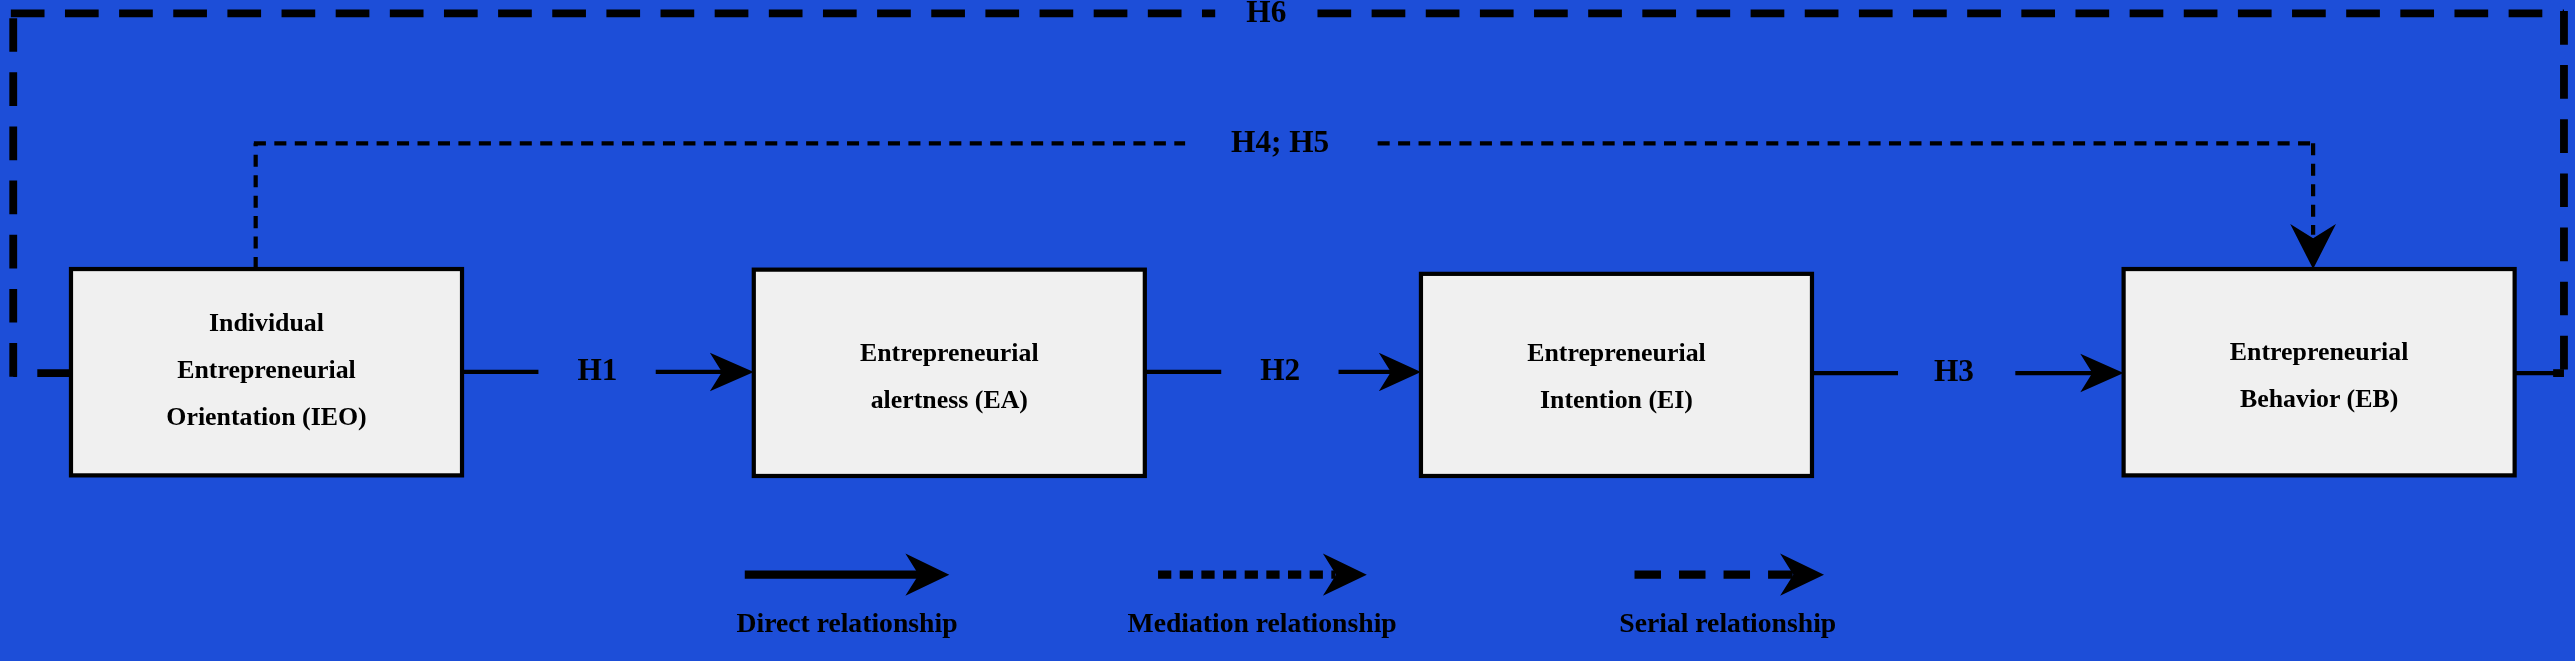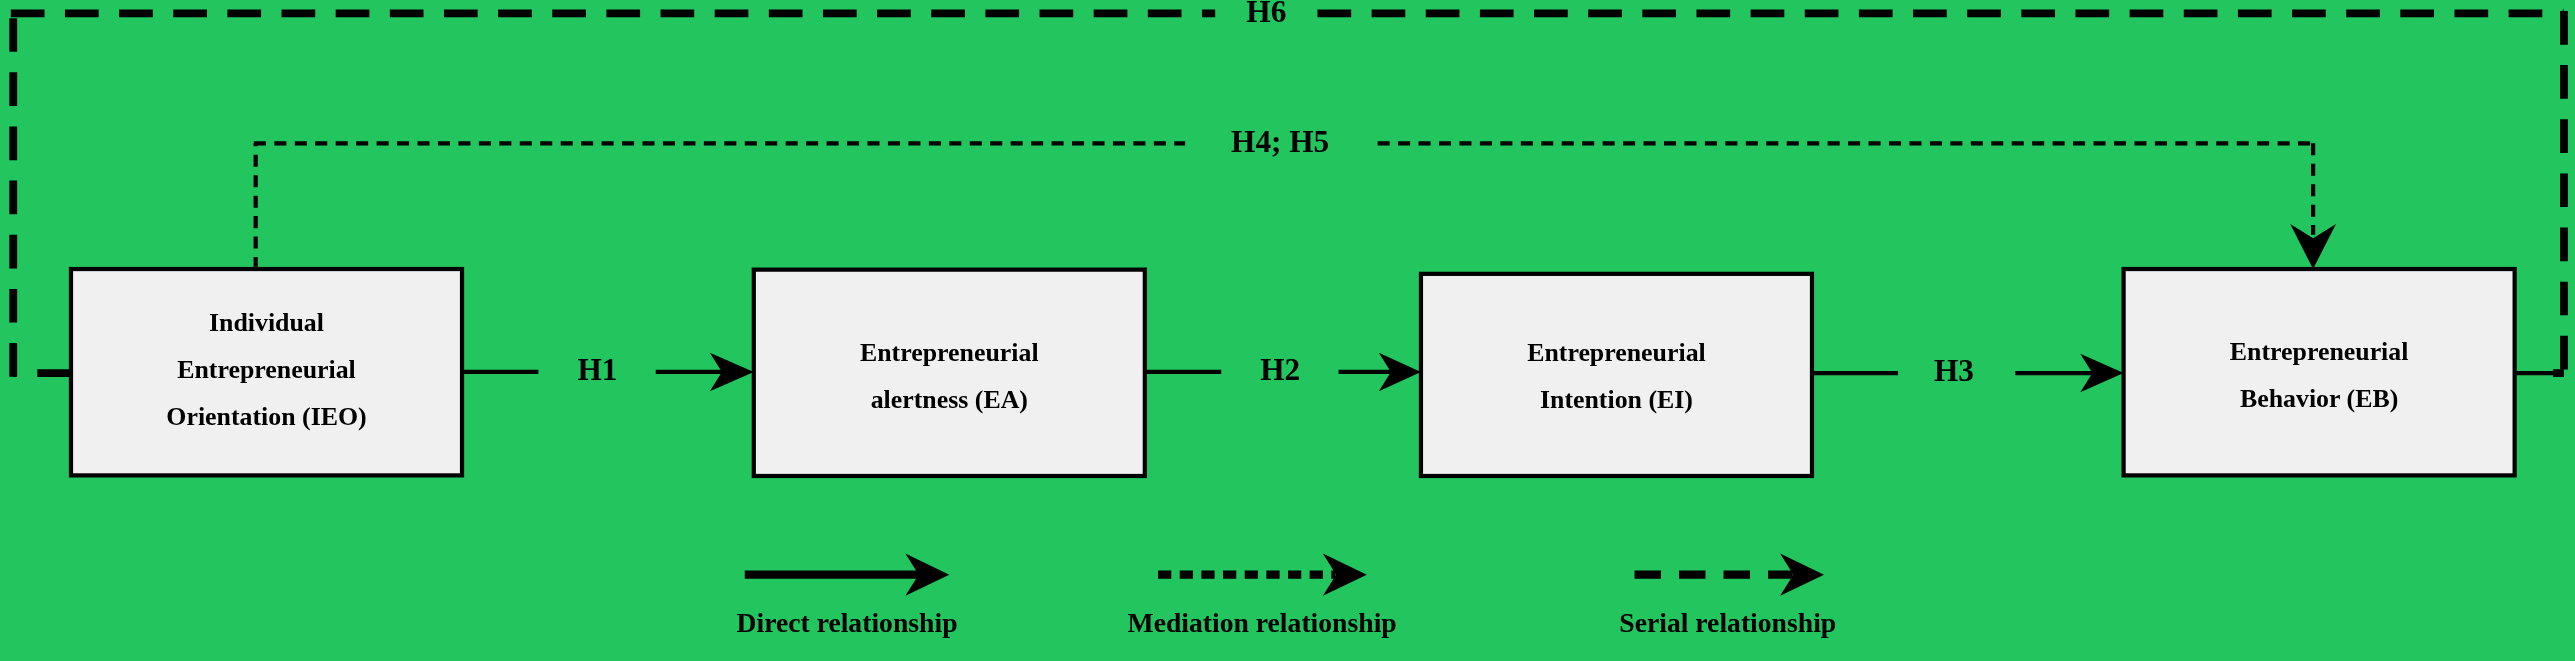--- a/index.html
+++ b/index.html
@@ -7,21 +7,21 @@
     padding: 0;
     background: #ffffff;
   }
   body {
     font-family: "Liberation Serif", "DejaVu Serif", serif;
   }
   #diagram-root {
     position: relative;
     width: 2576px;
     height: 662px;
-    background: #22c55e;
+    background: #1d4ed8;
     overflow: hidden;
   }
   svg.canvas {
     position: absolute;
     top: 0;
     left: 0;
     width: 2576px;
     height: 662px;
   }
   .node-box {

